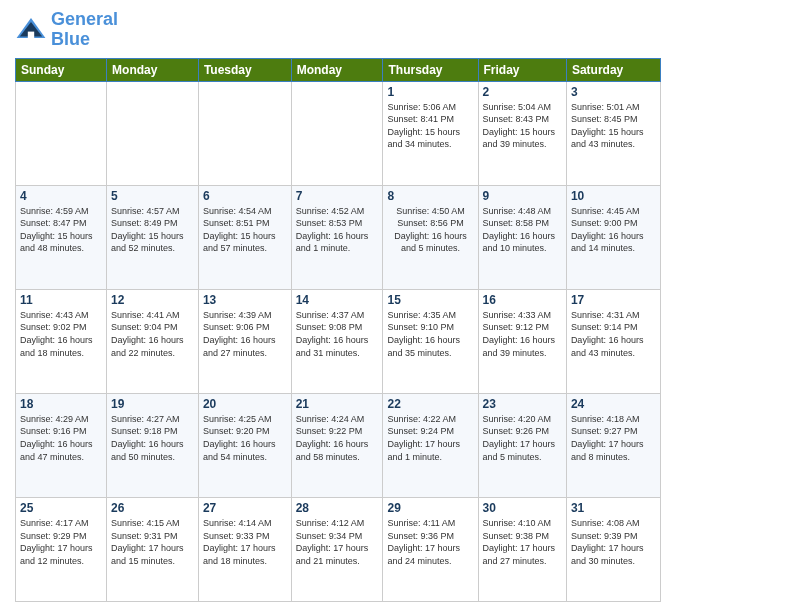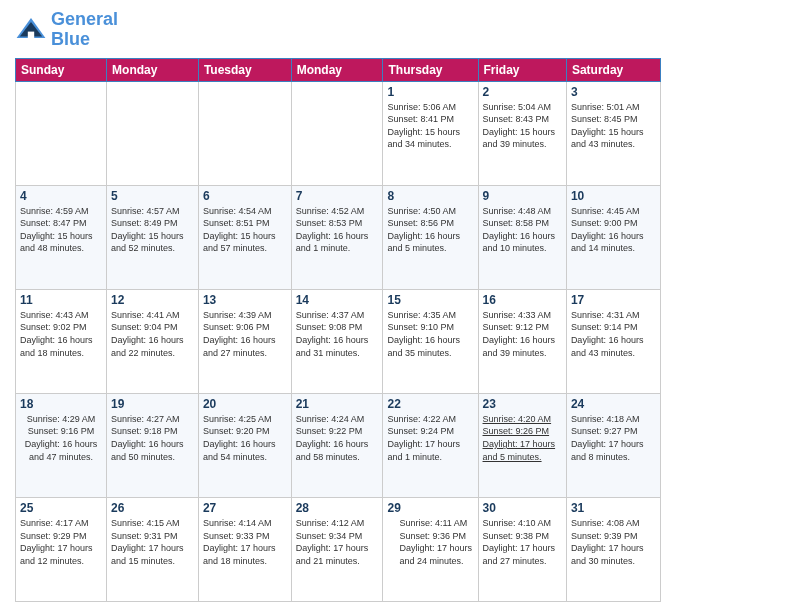--- a/index.html
+++ b/index.html
@@ -78,21 +78,21 @@
     }
     .calendar td.empty {
       background: #f9f9f9;
     }
     .calendar tr:nth-child(even) td {
       background: #f5f8fc;
     }
     .calendar tr:nth-child(odd) td {
       background: #fff;
     }
-    .calendar thead tr th { background: #be185d; }
+    .calendar thead tr th { background: #4d7c0f; }
     .day-num {
       font-size: 12px;
       font-weight: bold;
       color: #1a3a5c;
       display: block;
       margin-bottom: 2px;
     }
     .day-info {
       font-size: 9px;
       color: #333;
@@ -181,21 +181,21 @@
           </td>
           <td>
             <span class="day-num">7</span>
             <div class="day-info" style="white-space: pre-line;">Sunrise: 4:52 AM
 Sunset: 8:53 PM
 Daylight: 16 hours
 and 1 minute.</div>
           </td>
           <td>
             <span class="day-num">8</span>
-            <div class="day-info" style="white-space: pre-line;">Sunrise: 4:50 AM
+            <div class="day-info" style="white-space: pre-line; text-align: center;">Sunrise: 4:50 AM
 Sunset: 8:56 PM
 Daylight: 16 hours
 and 5 minutes.</div>
           </td>
           <td>
             <span class="day-num">9</span>
             <div class="day-info" style="white-space: pre-line;">Sunrise: 4:48 AM
 Sunset: 8:58 PM
 Daylight: 16 hours
 and 10 minutes.</div>
@@ -255,21 +255,21 @@
             <span class="day-num">17</span>
             <div class="day-info" style="white-space: pre-line;">Sunrise: 4:31 AM
 Sunset: 9:14 PM
 Daylight: 16 hours
 and 43 minutes.</div>
           </td>
         </tr>
         <tr>
           <td>
             <span class="day-num">18</span>
-            <div class="day-info" style="white-space: pre-line; text-align: center;">Sunrise: 4:29 AM
+            <div class="day-info" style="white-space: pre-line;">Sunrise: 4:29 AM
 Sunset: 9:16 PM
 Daylight: 16 hours
 and 47 minutes.</div>
           </td>
           <td>
             <span class="day-num">19</span>
             <div class="day-info" style="white-space: pre-line;">Sunrise: 4:27 AM
 Sunset: 9:18 PM
 Daylight: 16 hours
 and 50 minutes.</div>
@@ -290,21 +290,21 @@
           </td>
           <td>
             <span class="day-num">22</span>
             <div class="day-info" style="white-space: pre-line;">Sunrise: 4:22 AM
 Sunset: 9:24 PM
 Daylight: 17 hours
 and 1 minute.</div>
           </td>
           <td>
             <span class="day-num">23</span>
-            <div class="day-info" style="white-space: pre-line; text-decoration: underline;">Sunrise: 4:20 AM
+            <div class="day-info" style="white-space: pre-line;">Sunrise: 4:20 AM
 Sunset: 9:26 PM
 Daylight: 17 hours
 and 5 minutes.</div>
           </td>
           <td>
             <span class="day-num">24</span>
             <div class="day-info" style="white-space: pre-line;">Sunrise: 4:18 AM
 Sunset: 9:27 PM
 Daylight: 17 hours
 and 8 minutes.</div>
@@ -334,21 +334,21 @@
           </td>
           <td>
             <span class="day-num">28</span>
             <div class="day-info" style="white-space: pre-line;">Sunrise: 4:12 AM
 Sunset: 9:34 PM
 Daylight: 17 hours
 and 21 minutes.</div>
           </td>
           <td>
             <span class="day-num">29</span>
-            <div class="day-info" style="white-space: pre-line; margin-left: 12px;">Sunrise: 4:11 AM
+            <div class="day-info" style="white-space: pre-line;">Sunrise: 4:11 AM
 Sunset: 9:36 PM
 Daylight: 17 hours
 and 24 minutes.</div>
           </td>
           <td>
             <span class="day-num">30</span>
             <div class="day-info" style="white-space: pre-line;">Sunrise: 4:10 AM
 Sunset: 9:38 PM
 Daylight: 17 hours
 and 27 minutes.</div>

